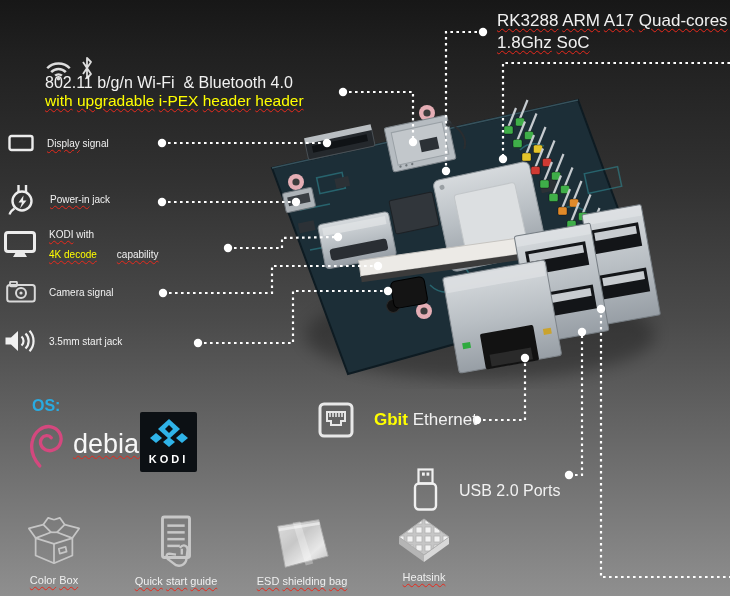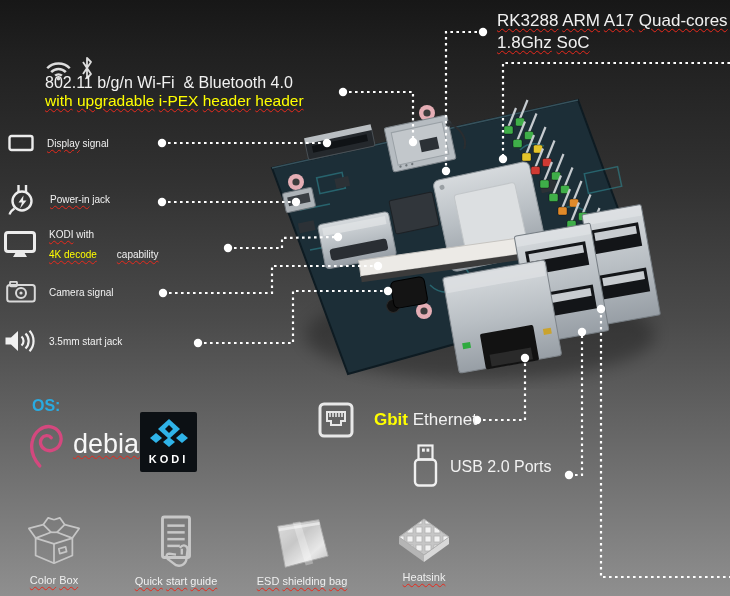--- a/index.html
+++ b/index.html
@@ -342,21 +342,21 @@
             <line x1="21" y1="10" x2="21" y2="15"></line>
           <line x1="24" y1="10" x2="24" y2="15"></line>
         </g>
       </svg>
     </span>
     <span style="font-size:17px">
       <span class="yellow" style="font-weight:bold">Gbit</span><span class="txt pre"> Ethernet</span>
     </span>
   </div>
 
-  <div class="abs row" style="left:412px;top:444px;gap:11px">
+  <div class="abs row" style="left:412px;top:468px;gap:20px">
     <span>
       <svg width="27" height="44" viewBox="0 0 27 44">
         <rect x="6.5" y="1.5" width="14" height="14" fill="none" stroke="#f0f0f0" stroke-width="2.2"></rect>
         <rect x="10" y="4.5" width="2.8" height="3.2" fill="#f0f0f0"></rect>
         <rect x="14.5" y="4.5" width="2.8" height="3.2" fill="#f0f0f0"></rect>
         <rect x="3" y="15.5" width="21" height="26" rx="4" fill="none" stroke="#f0f0f0" stroke-width="2.4"></rect>
       </svg>
     </span>
     <span class="txt t16">USB 2.0 Ports</span>
   </div>

